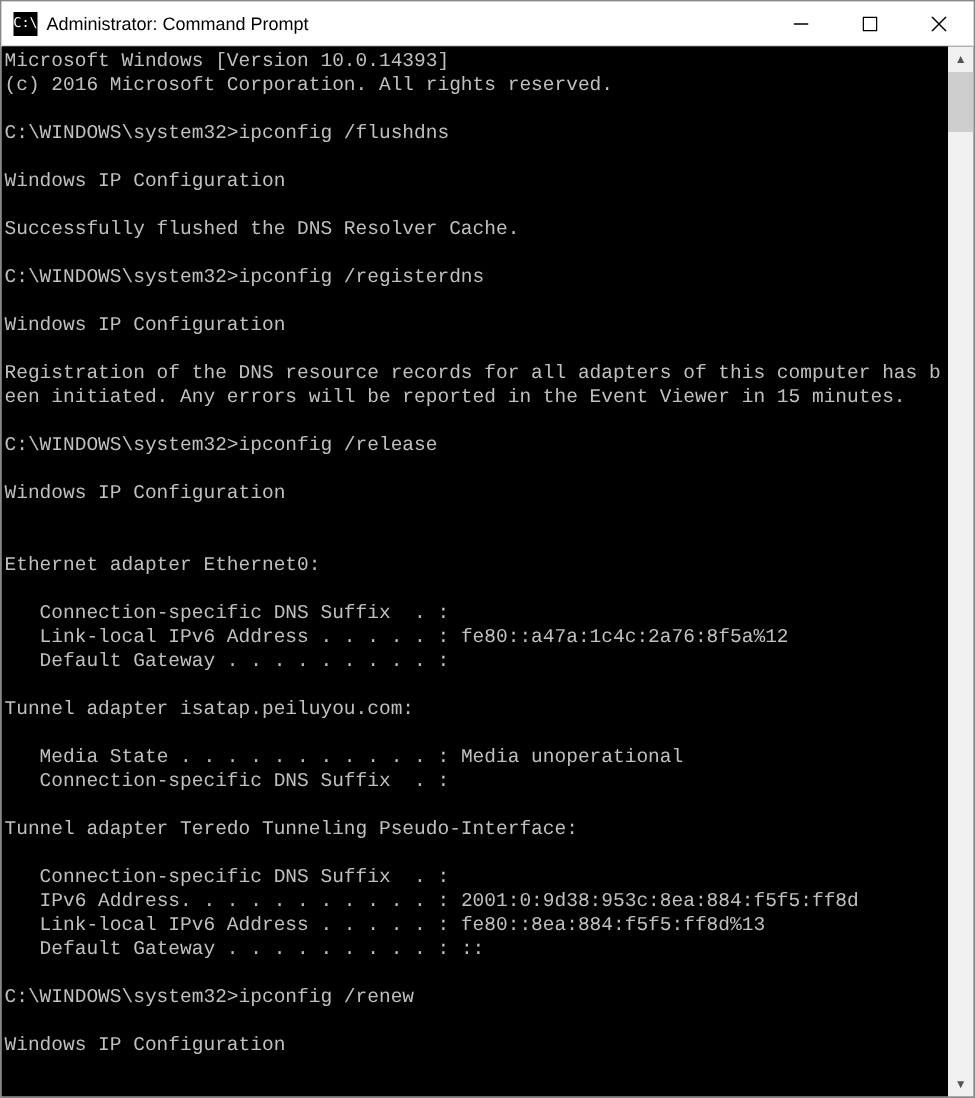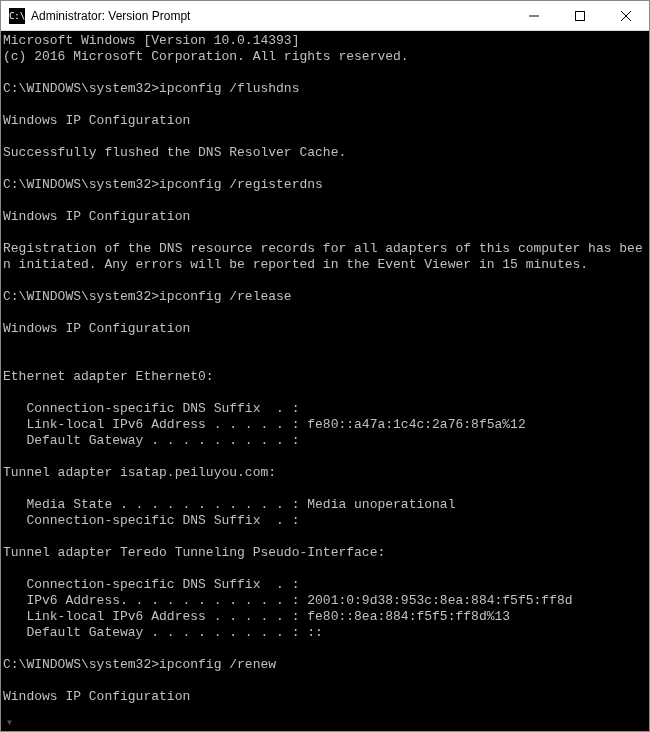--- a/index.html
+++ b/index.html
@@ -48,21 +48,20 @@
       font-size: 10px;
       color: #000;
       cursor: pointer;
     }
     .titlebar-btn svg { width: 10px; height: 10px; }
     .console-wrap {
       position: relative;
       height: calc(100% - 30px);
       background: #000;
       display: flex;
-      flex-direction: column;
     }
     .console {
       flex: 1;
       background: #000;
       color: #c0c0c0;
       font-family: "Consolas", "Courier New", monospace;
       font-size: 13px;
       line-height: 16px;
       padding: 2px 2px;
       white-space: pre-wrap;
@@ -92,21 +91,21 @@
       width: 100%;
       height: 40px;
       background: #cdcdcd;
     }
   </style>
 </head>
 <body>
 
 <div class="titlebar">
   <div class="titlebar-icon">C:\</div>
-  <div class="titlebar-title">Administrator: Version Prompt</div>
+  <div class="titlebar-title">Administrator: Command Prompt</div>
   <div class="titlebar-buttons">
     <div class="titlebar-btn">
       <svg viewBox="0 0 10 10">
           <line x1="0" y1="5" x2="10" y2="5" stroke="currentColor" stroke-width="1"></line>
         </svg>
     </div>
     <div class="titlebar-btn">
       <svg viewBox="0 0 10 10">
           <rect x="0.5" y="0.5" width="9" height="9" fill="none" stroke="currentColor" stroke-width="1"></rect>
         </svg>

